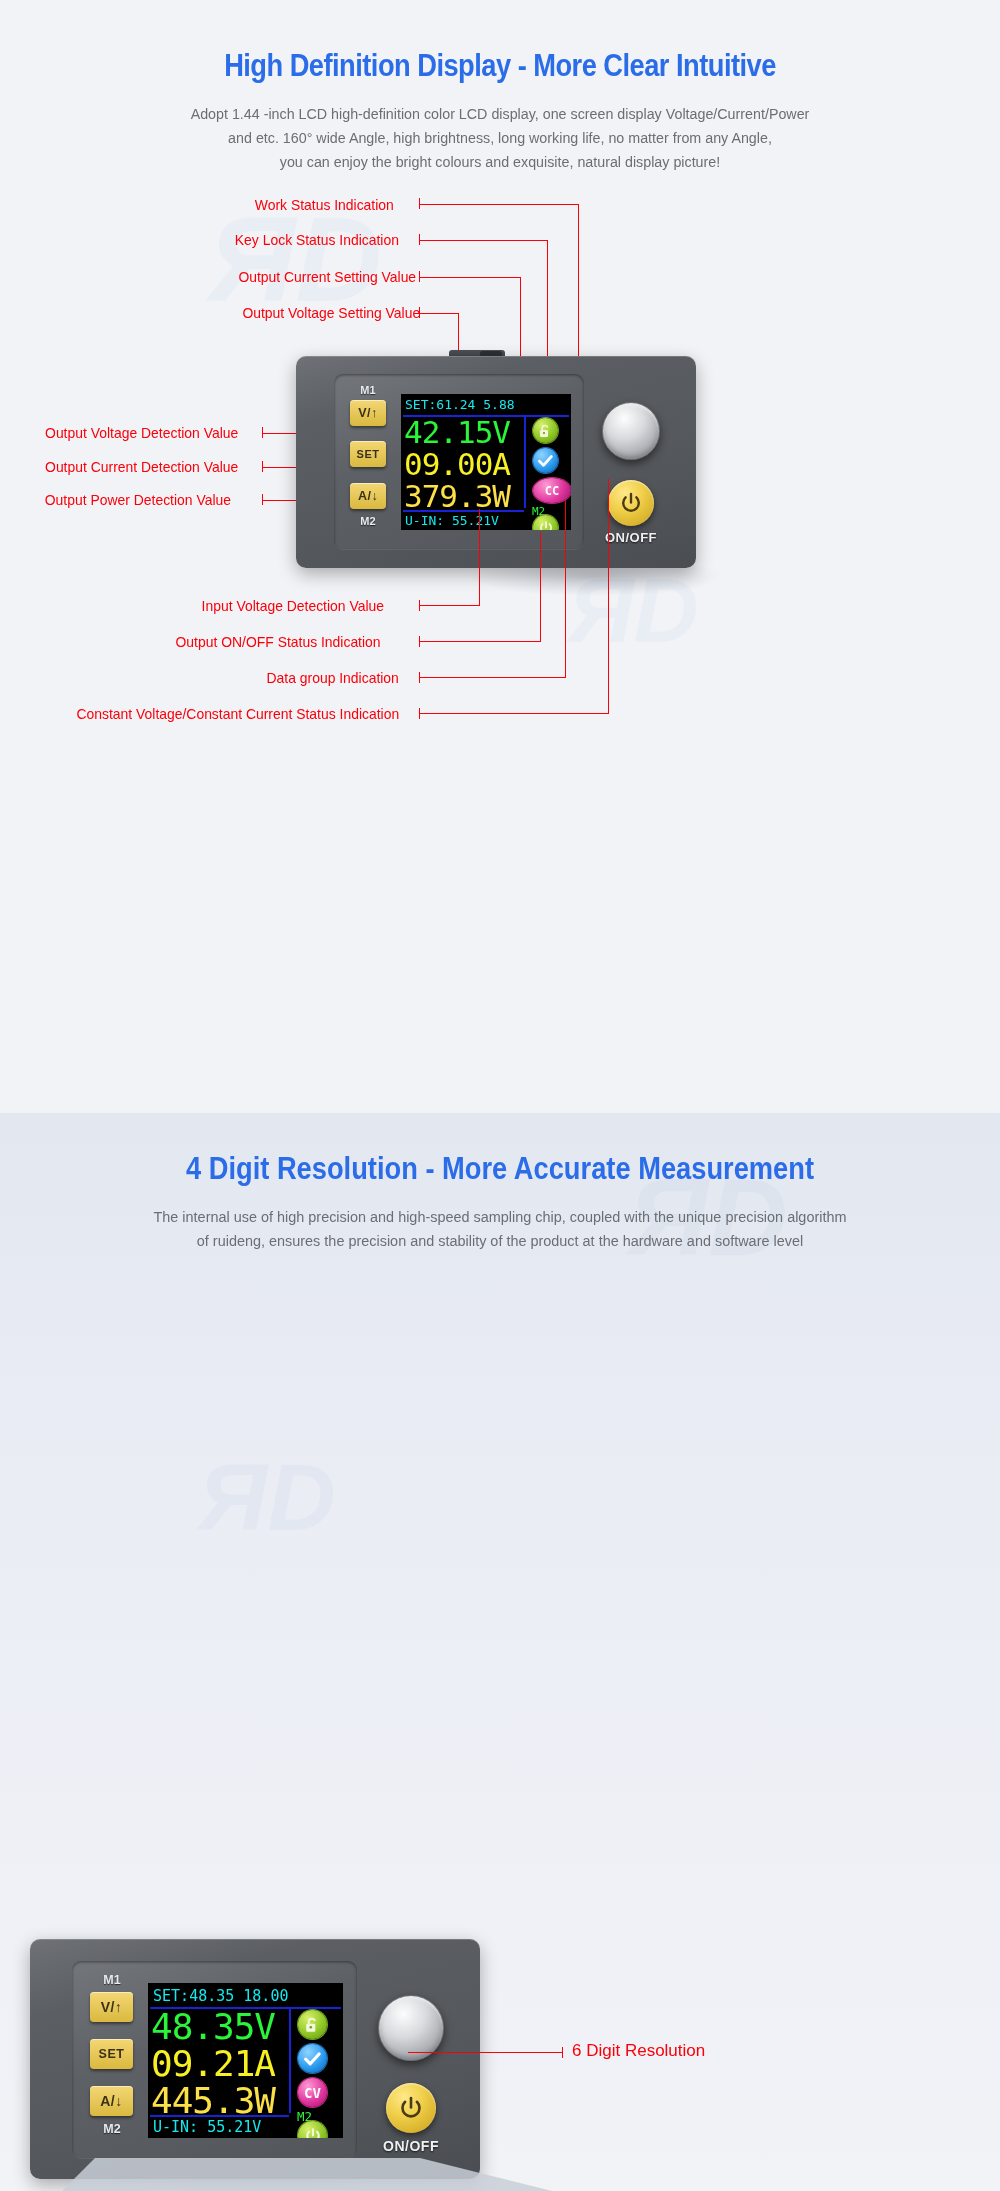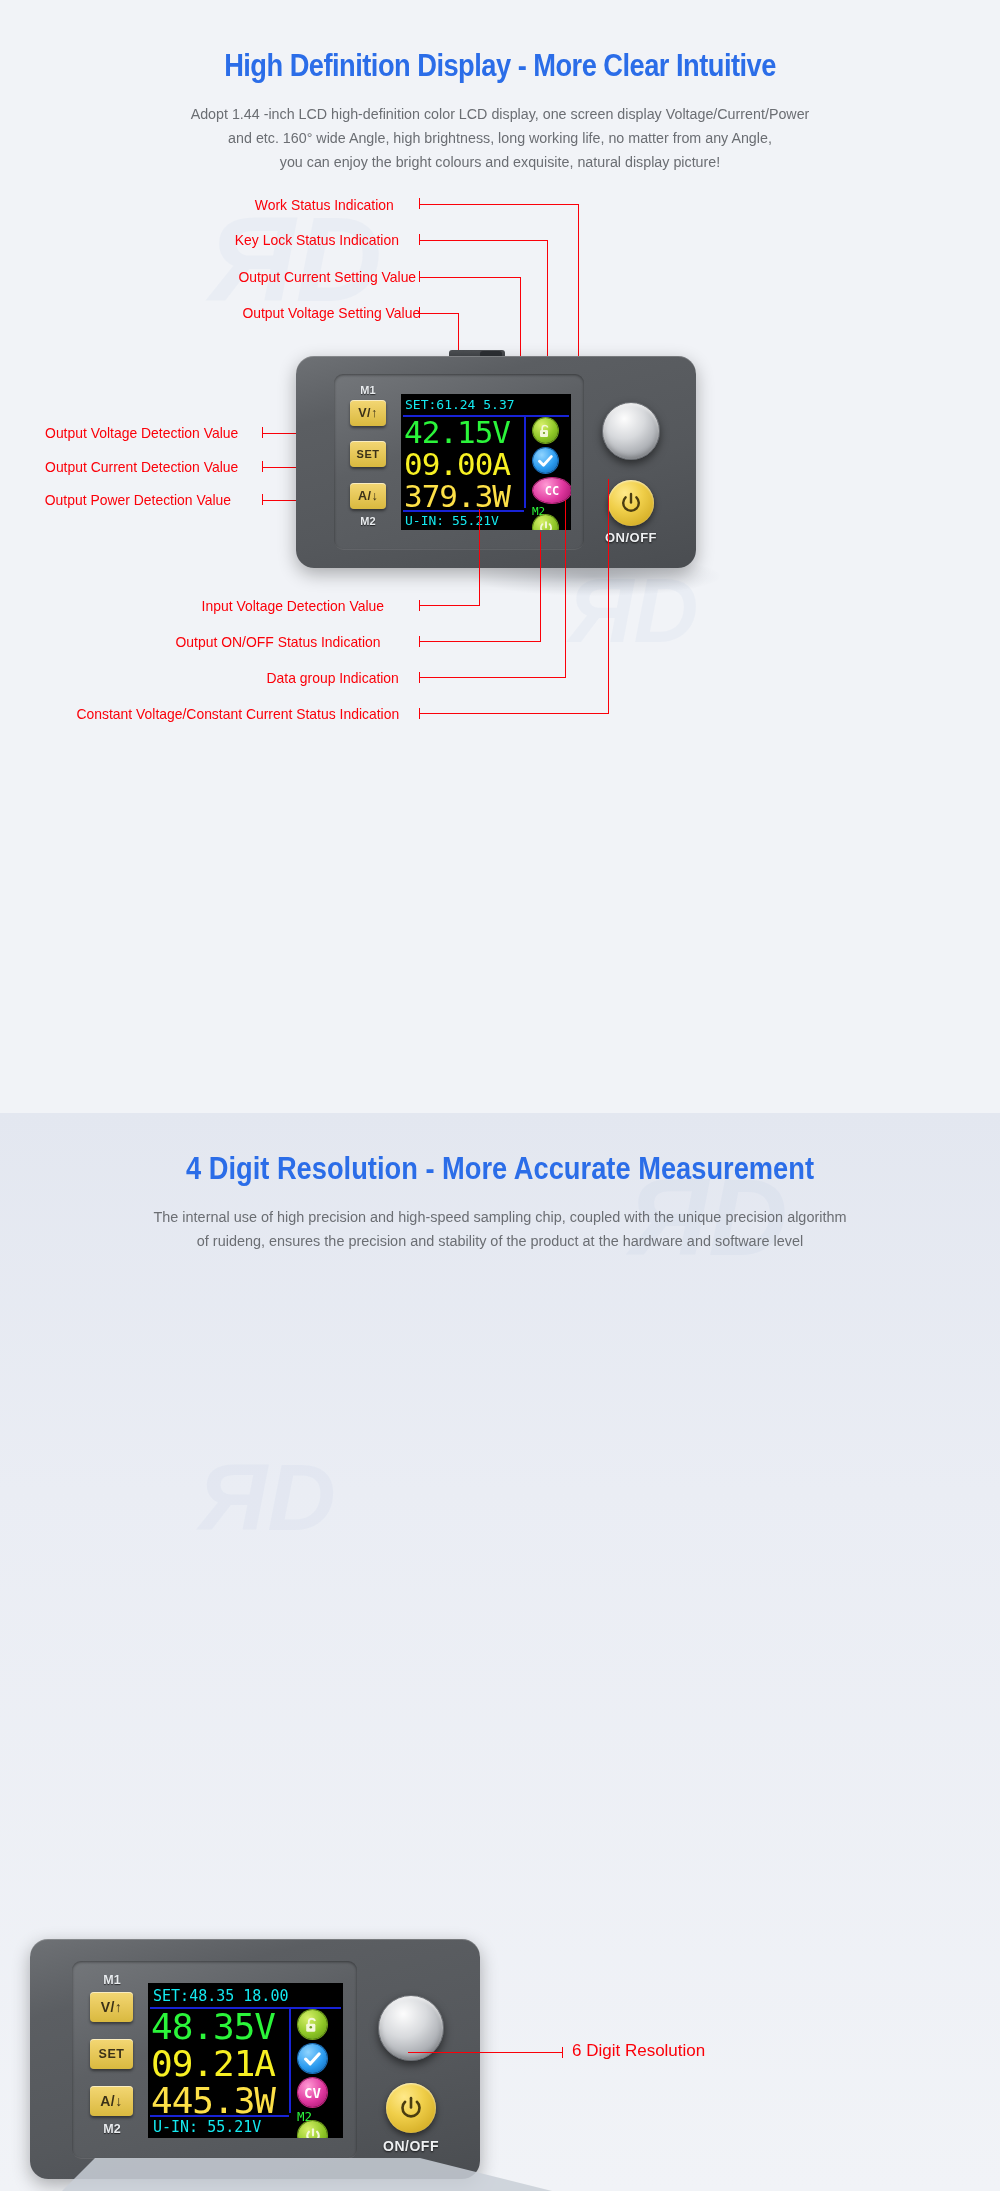--- a/index.html
+++ b/index.html
@@ -64,21 +64,21 @@
   
   .ln { position: absolute; background: #fb0009; }
   .ln.h { height: 1px; }
   .ln.v { width: 1px; }
   .tick { position: absolute; width: 1px; height: 11px; background: #fb0009; }
 
   
   .device {
     position: absolute;
     background: linear-gradient(165deg,#6e7175 0%,#5b5e62 22%,#55585c 60%,#4a4d51 100%);
-    border-radius: 18px;
+    border-radius: 10px;
     box-shadow: 0 6px 18px rgba(0,0,0,.30), inset 0 1px 0 rgba(255,255,255,.18);
   }
   .dev-inner {
     position: absolute;
     border-radius: 9px;
     background: linear-gradient(160deg,#73767a 0%,#5d6064 40%,#53565a 100%);
     box-shadow: inset 0 1px 3px rgba(0,0,0,.45), inset 0 -1px 0 rgba(255,255,255,.10);
   }
   .btn-col { position: absolute; }
   .mlab {
@@ -300,21 +300,21 @@
         </div>
         <div class="kbtn" style="left:8px;top:99px;width:36px;height:26px;">
           <span>A/</span>
             <span>↓</span>
         </div>
         <div class="mlab" style="top:131px;">M2</div>
       </div>
 
       <div class="lcd" style="left:105px;top:38px;width:170px;height:136px;">
         <div class="lcd-set" style="left:4px;top:3px;font-size:13px;">
-          <span>SET:</span><span>61.24</span><span> </span><span>5.37</span>
+          <span>SET:</span><span>61.24</span><span> </span><span>5.88</span>
         </div>
         <div class="lcd-div" style="left:2px;top:21px;width:166px;"></div>
         <div class="lcd-vdiv" style="left:123px;top:22px;height:92px;"></div>
 
         <div class="big volt" style="left:3px;top:23px;font-size:31px;line-height:31px;">42.15V</div>
         <div class="big amp" style="left:3px;top:55px;font-size:31px;line-height:31px;">09.00A</div>
         <div class="big watt" style="left:3px;top:87px;font-size:31px;line-height:31px;">379.3W</div>
 
         <div class="lcd-div" style="left:2px;top:116px;width:121px;"></div>
         <div class="uin" style="left:4px;top:119px;font-size:13px;">

